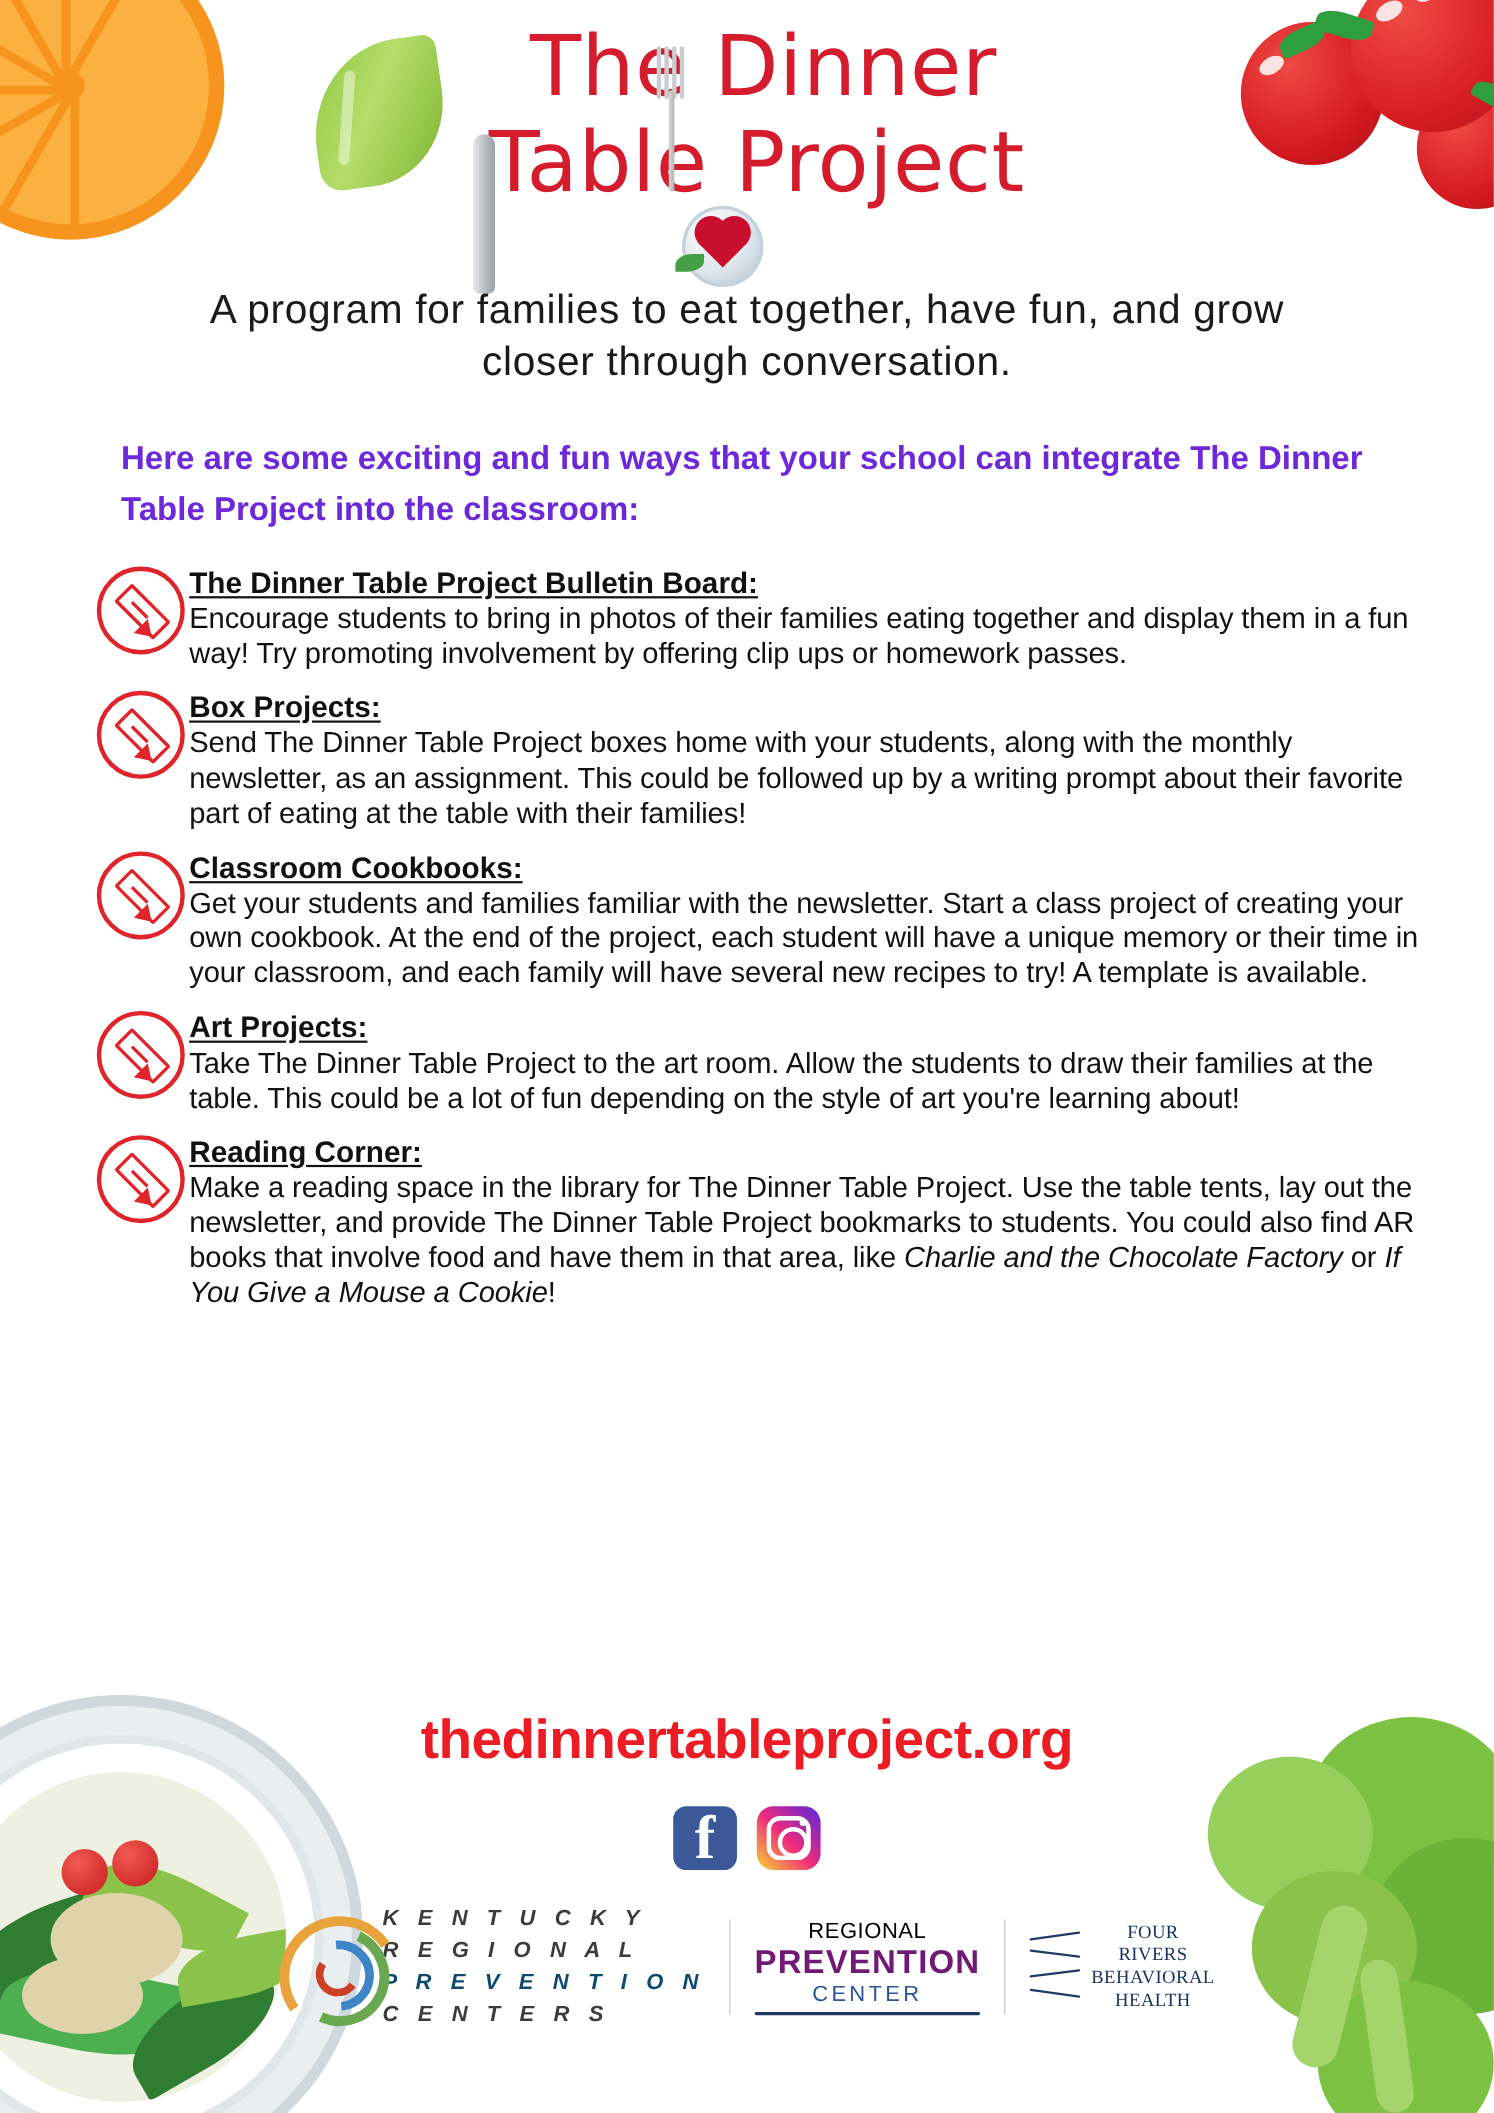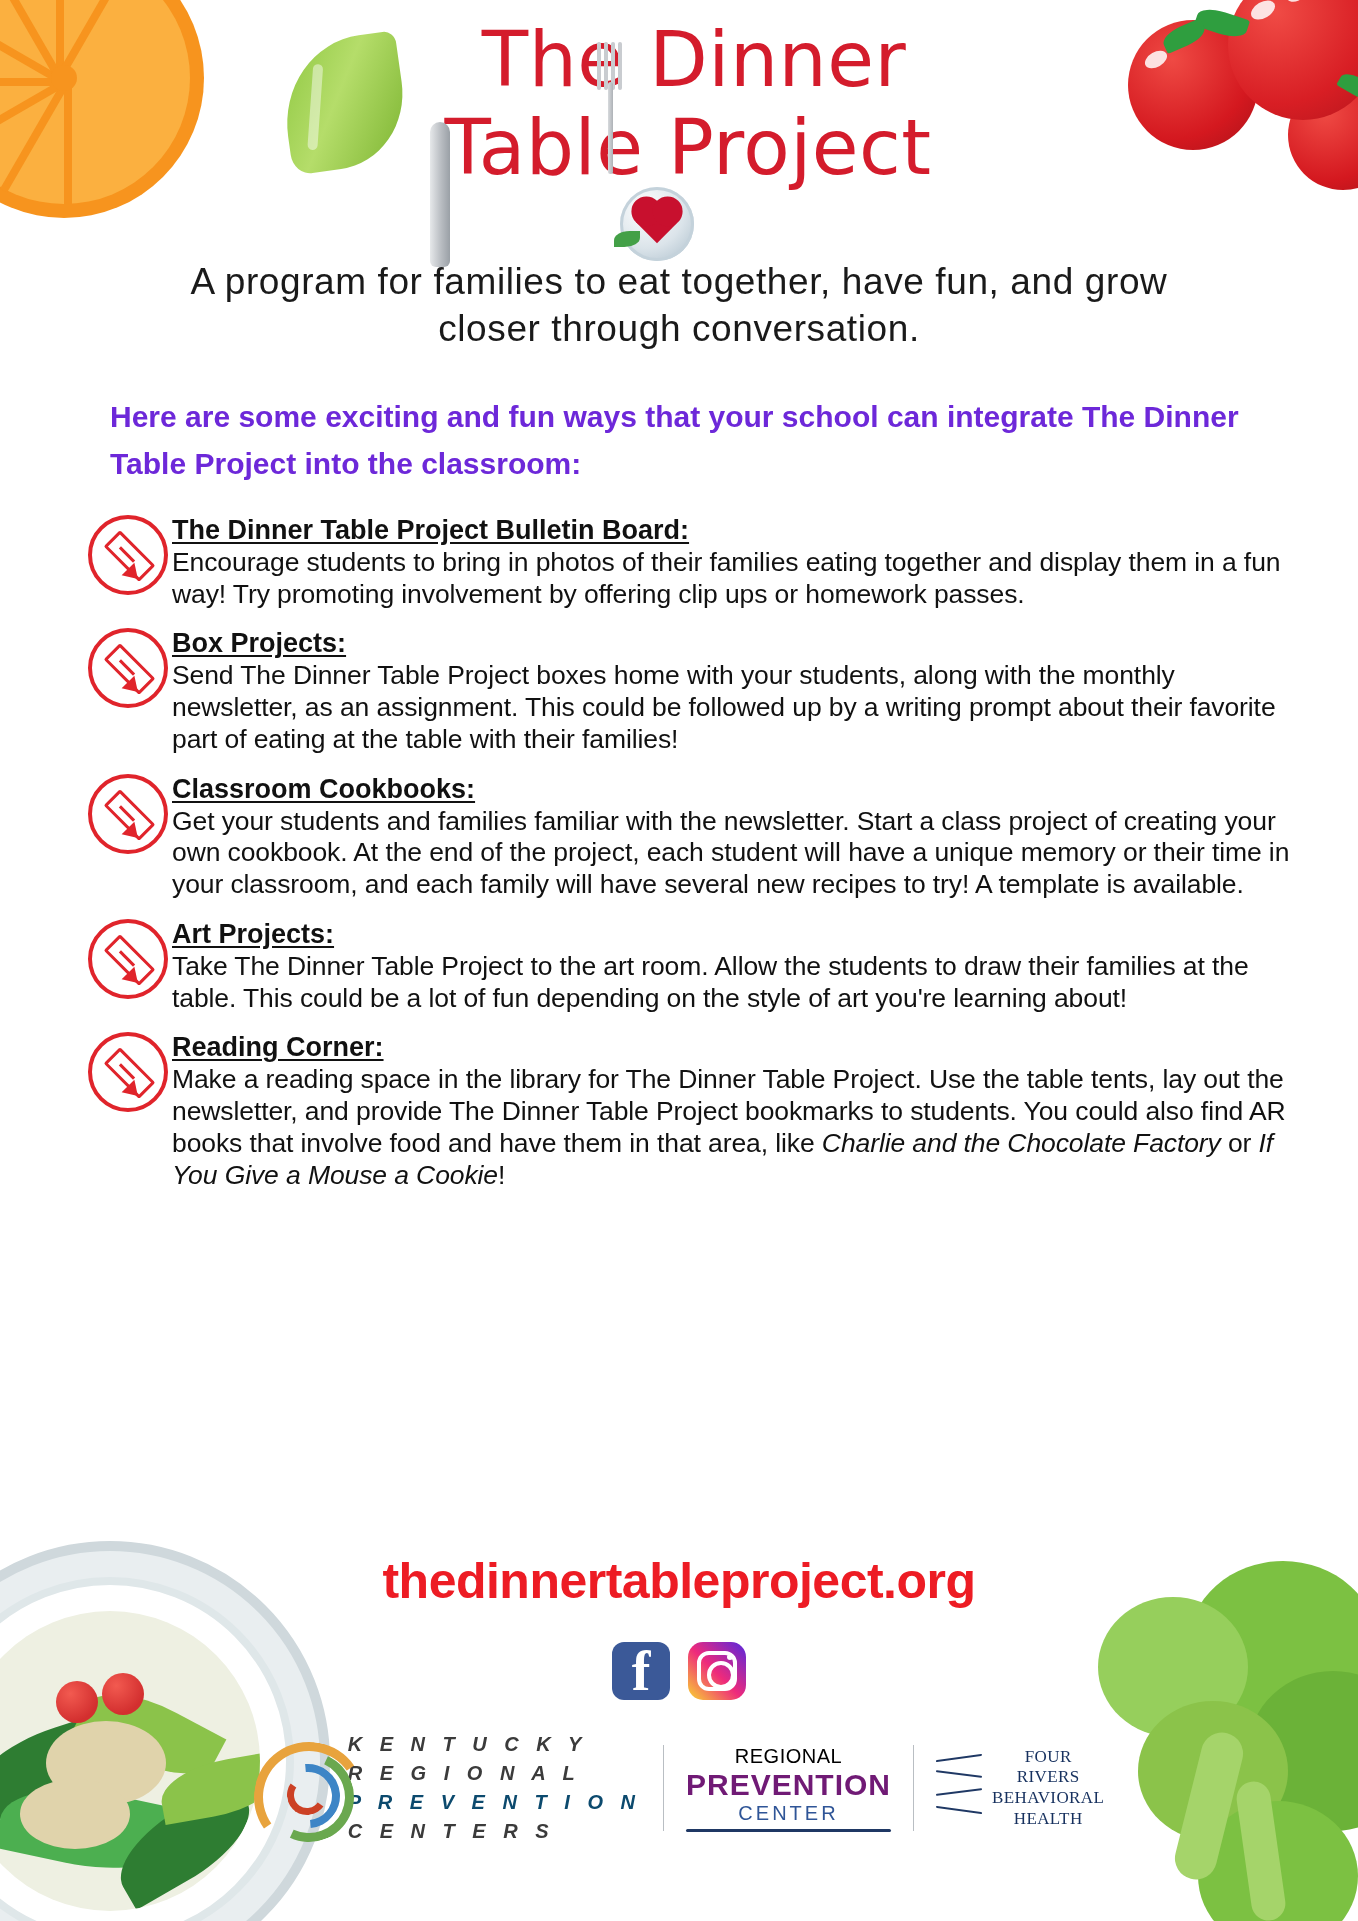--- a/index.html
+++ b/index.html
@@ -152,21 +152,21 @@
   .krpc-mark{width:92px;height:92px;position:relative;}
   .krpc-mark .arc{position:absolute;border-radius:50%;border-style:solid;border-color:transparent;}
   .krpc-text{font-family:"Liberation Sans",sans-serif;font-size:20px;letter-spacing:6px;line-height:1.45;color:#3b3b3b;font-weight:bold;}
   .krpc-text .g{color:#0c4a6e;}
   .divider{width:1px;height:86px;background:#b9bec3;margin:0 22px;}
   .rpc{text-align:center;font-family:"Liberation Sans",sans-serif;color:#1f3864;}
   .rpc .l1{font-size:20px;letter-spacing:.5px;color:#000000;}
   .rpc .l2{font-size:30px;font-weight:bold;letter-spacing:1px;color:#701a75;}
   .rpc .l3{font-size:20px;letter-spacing:3px;color:#2f5597;}
   .rpc .rule{height:3px;background:#1f3864;margin-top:4px;border-radius:2px;}
-  .frbh{display:flex;align-items:center;gap:10px;}
+  .frbh{display:flex;align-items:flex-end;gap:10px;}
   .frbh-wave{width:46px;height:78px;position:relative;}
   .frbh-wave span{position:absolute;left:0;width:46px;height:2px;background:#1f3864;border-radius:2px;}
   .frbh-text{text-align:center;font-family:"Liberation Serif",serif;color:#16305e;font-size:17px;line-height:1.22;letter-spacing:.4px;}
 </style>
 </head>
 <body>
 
 <div class="page">
 
   <div class="orange">

